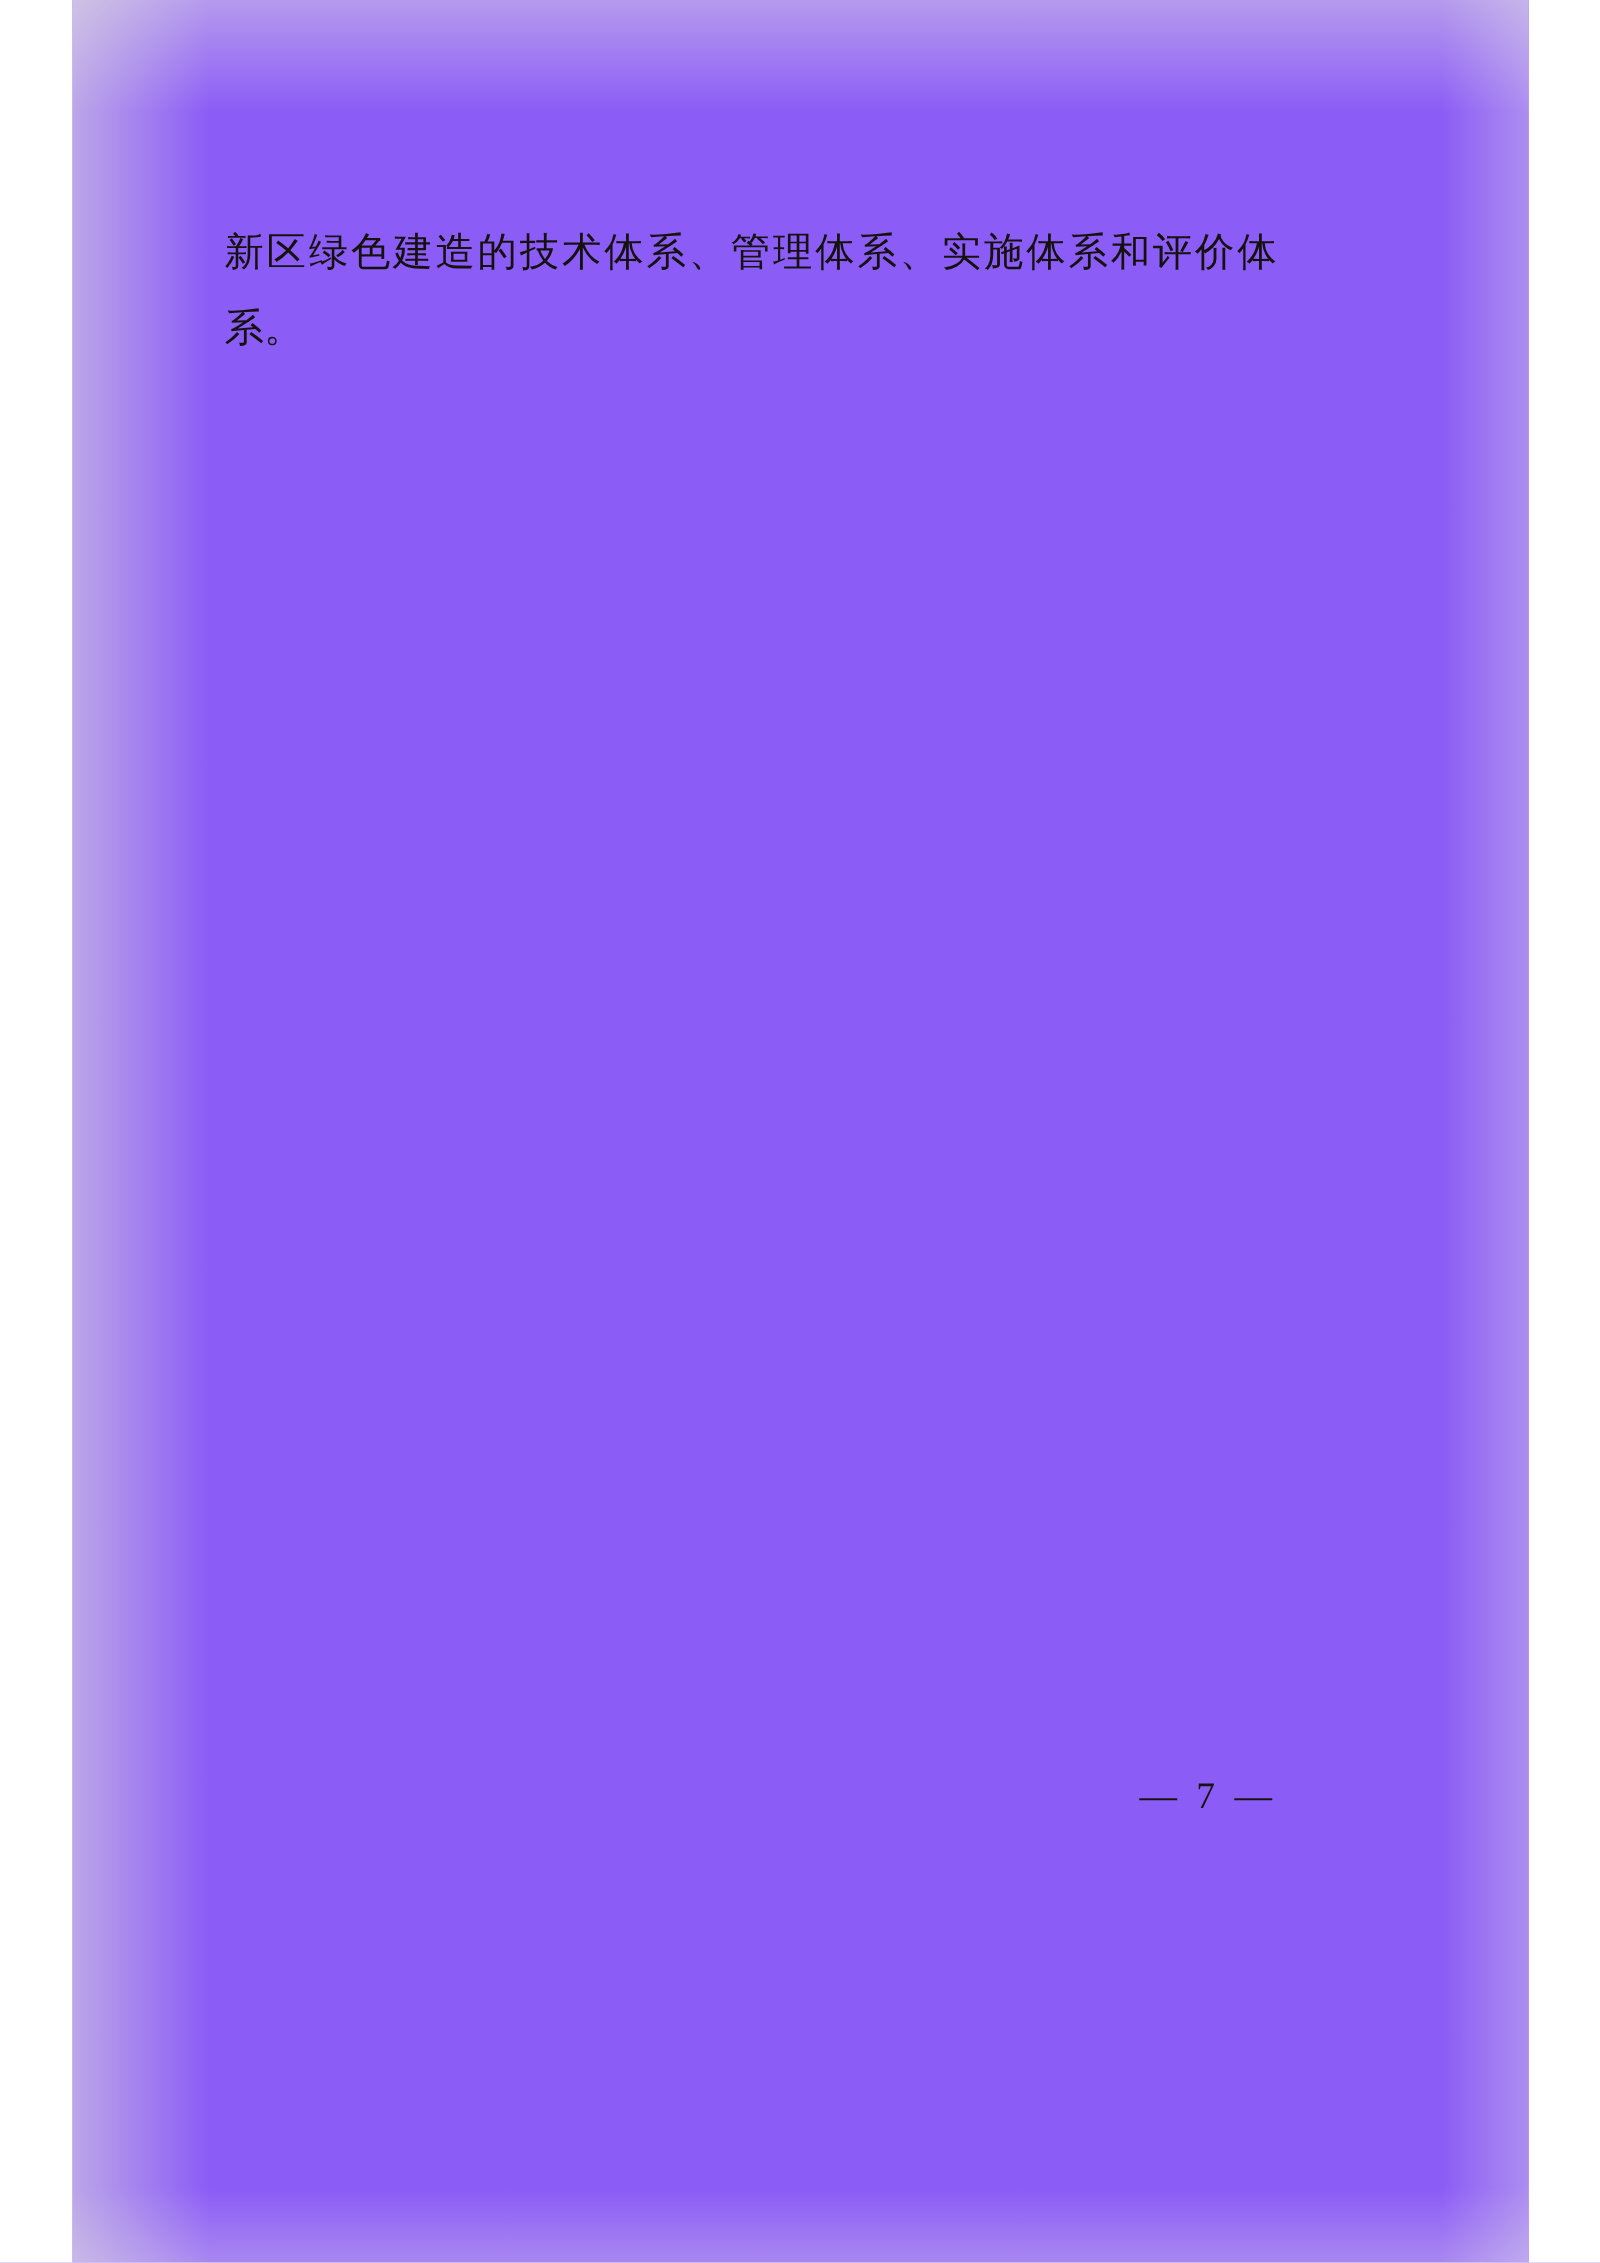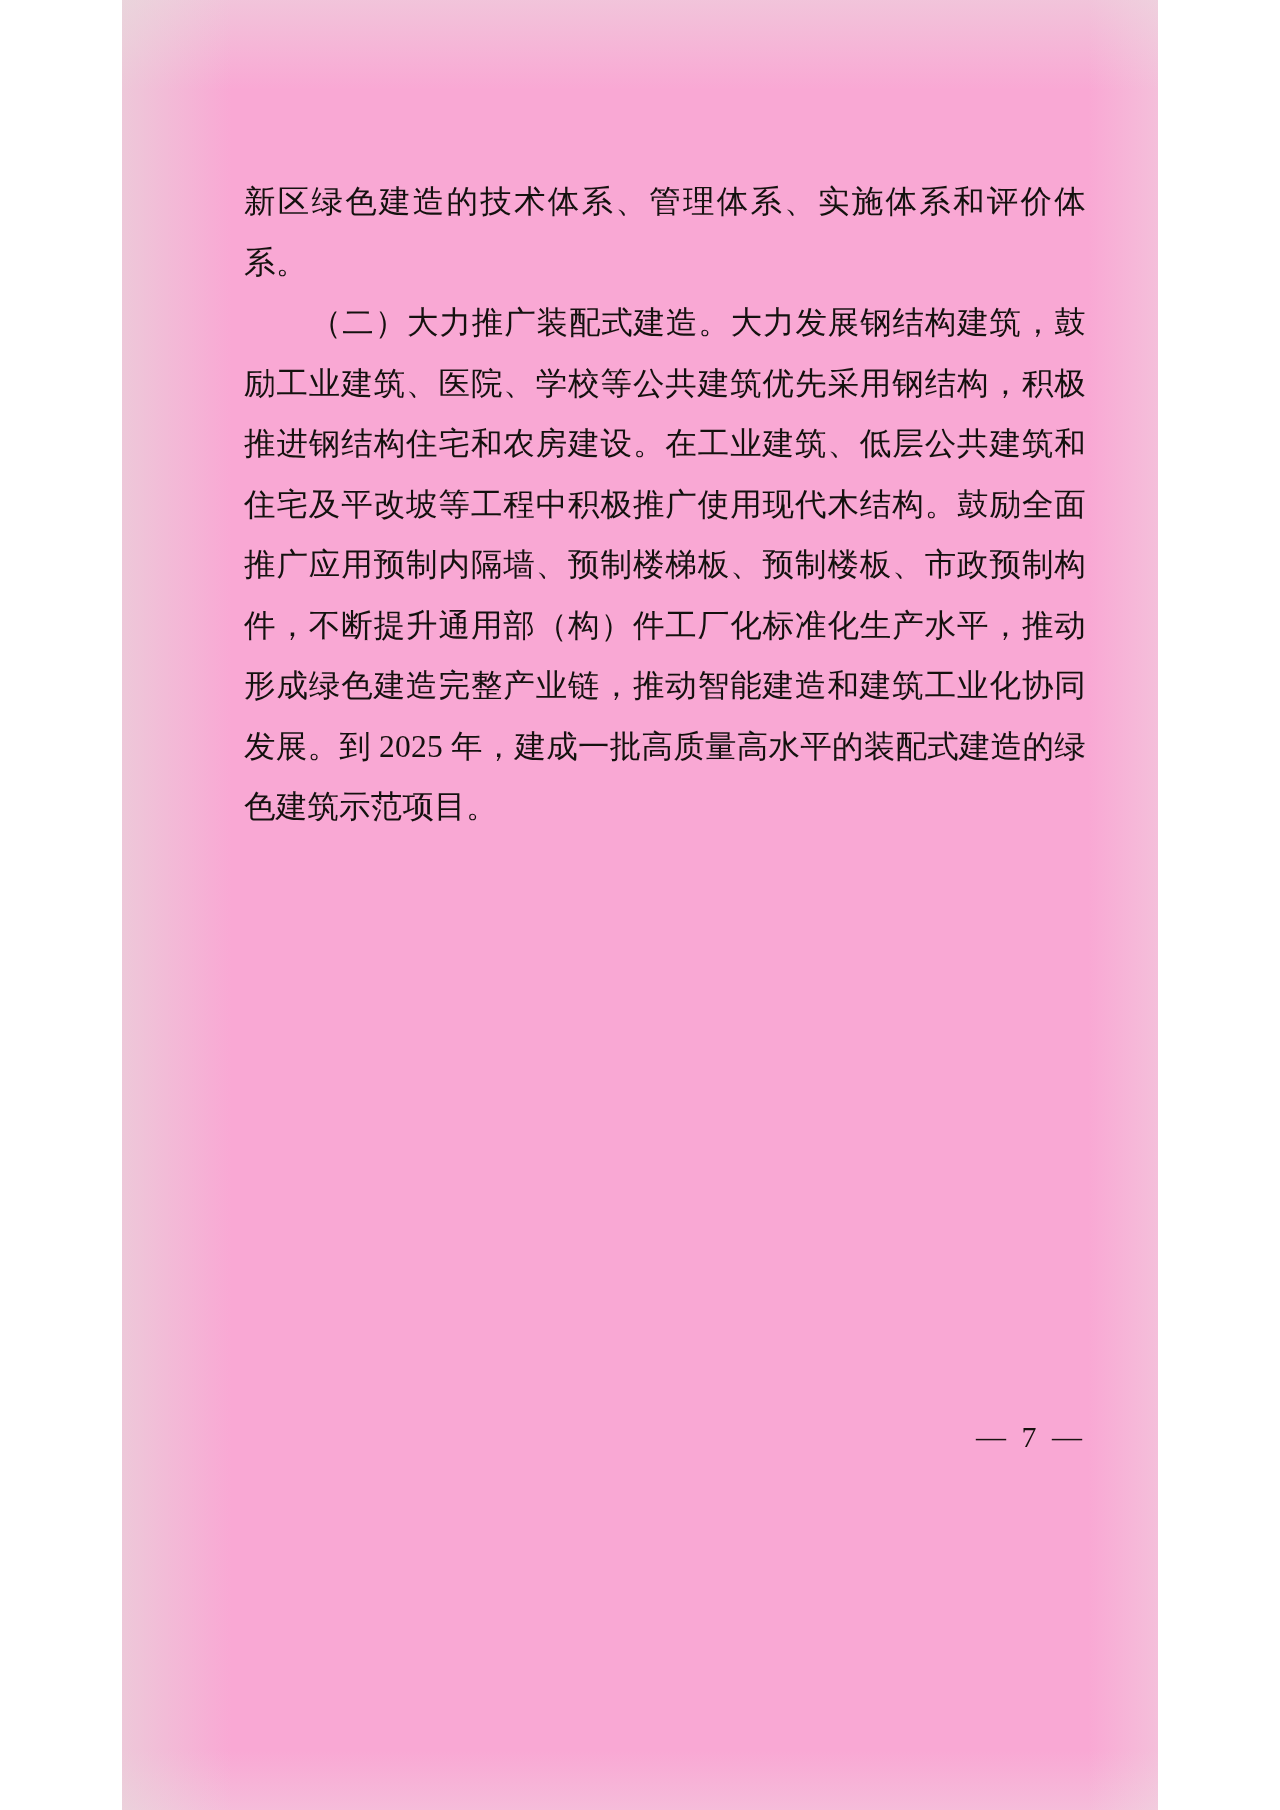--- a/index.html
+++ b/index.html
@@ -5,24 +5,24 @@
   html, body {
     margin: 0;
     padding: 0;
     background: #ffffff;
   }
   body {
     font-family: "Liberation Serif", "DejaVu Serif", serif;
   }
   #page {
     position: relative;
-    width: 1036px;
+    width: 1165px;
     height: 1810px;
     margin: 0 auto;
-    background: #f9a8d4;
+    background: #8b5cf6;
     overflow: hidden;
   }
   
   #paper-texture {
     position: absolute;
     inset: 0;
     pointer-events: none;
     background:
       linear-gradient(to right, rgba(228,226,221,0.55) 0px, rgba(255,255,255,0) 110px),
       linear-gradient(to bottom, rgba(232,230,226,0.45) 0px, rgba(255,255,255,0) 90px),
@@ -66,21 +66,20 @@
 <body>
 
 <div id="page">
 
   <div id="paper-texture"></div>
 
   <div id="content">
 
     <p class="para">新区绿色建造的技术体系、管理体系、实施体系和评价体系。</p>
 
-    <p class="para indent">（二）大力推广装配式建造。大力发展钢结构建筑，鼓励工业建筑、医院、学校等公共建筑优先采用钢结构，积极推进钢结构住宅和农房建设。在工业建筑、低层公共建筑和住宅及平改坡等工程中积极推广使用现代木结构。鼓励全面推广应用预制内隔墙、预制楼梯板、预制楼板、市政预制构件，不断提升通用部（构）件工厂化标准化生产水平，推动形成绿色建造完整产业链，推动智能建造和建筑工业化协同发展。到 2025 年，建成一批高质量高水平的装配式建造的绿色建筑示范项目。</p>
 
 
 
   </div>
 
   <div id="footer-row">
     <span class="pno">— 7 —</span>
   </div>
 
 </div>

